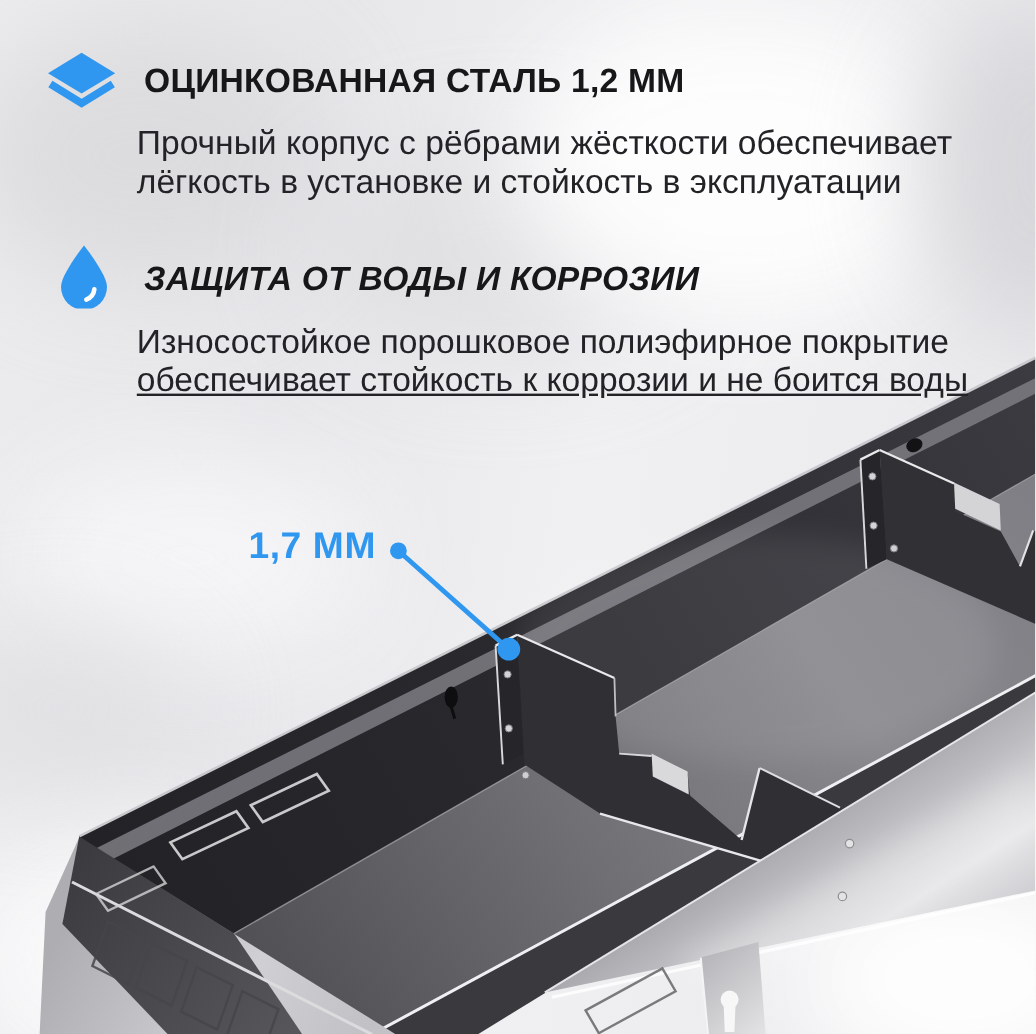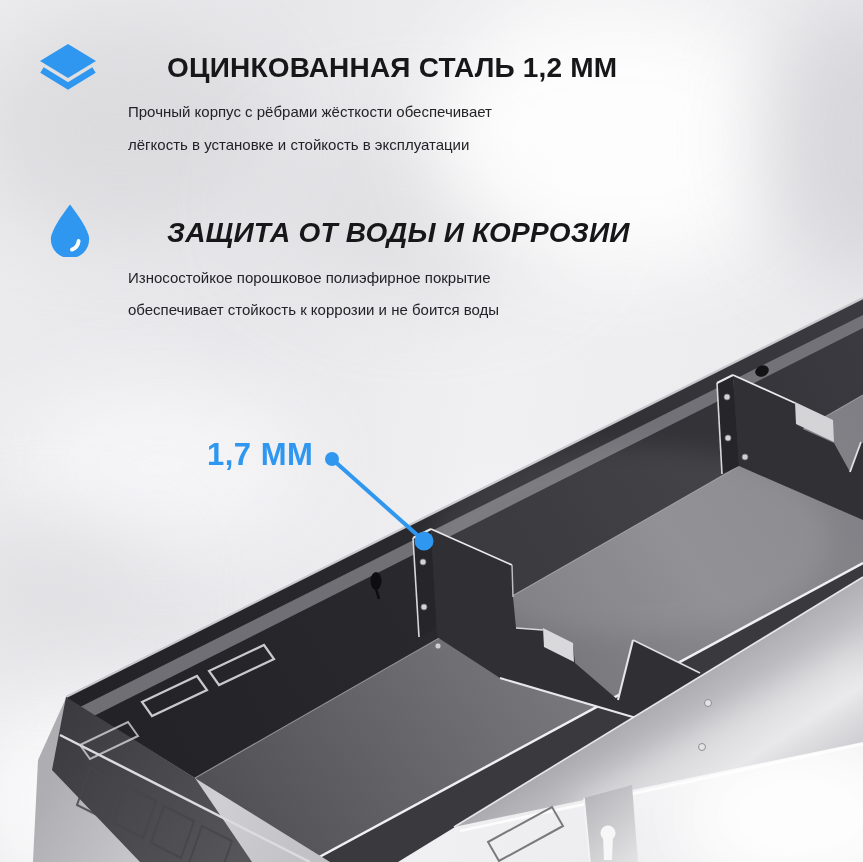--- a/index.html
+++ b/index.html
@@ -15,28 +15,28 @@
   .b4{left:760px;top:0px;width:220px;height:280px;background:#d3d3d7;opacity:.8;}
   .b5{left:10px;top:380px;width:300px;height:170px;background:#f7f7f9;opacity:.9;}
   .b6{left:-40px;top:690px;width:300px;height:220px;background:#fbfbfc;opacity:.9;}
   .b7{left:660px;top:720px;width:280px;height:190px;background:#ffffff;opacity:.95;}
   .b8{left:-60px;top:520px;width:220px;height:140px;background:#dcdcdf;opacity:.6;}
 
   .product-svg{position:absolute;left:0;top:0;width:863px;height:862px;}
 
   .feature-title{
     position:absolute;left:120px;font-size:28px;font-weight:700;color:#17171a;
-    letter-spacing:.2px;white-space:nowrap;margin-left:47px;
+    letter-spacing:.2px;white-space:nowrap;
   }
   .feature-line{
-    position:absolute;left:128px;font-size:15px;font-weight:400;color:#232327;
+    position:absolute;left:114px;font-size:28px;font-weight:400;color:#232327;
     white-space:nowrap;
   }
   .ft1{top:52px;} .fl1a{top:103px;} .fl1b{top:136px;}
-  .ft2{top:217px;font-style:italic;} .fl2a{top:269px;} .fl2b{top:301px;}
+  .ft2{top:217px;font-style:italic;} .fl2a{top:269px;} .fl2b{top:301px;text-decoration:underline;}
   .icon-box{position:absolute;}
   .ib1{left:38px;top:40px;width:60px;height:52px;}
   .ib2{left:47px;top:202px;width:46px;height:55px;}
 
   .callout-label{position:absolute;left:207px;top:399px;font-size:26px;color:#17171a;white-space:nowrap;}
   .callout-value{position:absolute;left:207px;top:437px;font-size:31px;font-weight:700;color:var(--accent,#2f97ef);white-space:nowrap;letter-spacing:.5px;}
 </style>
 </head>
 <body>
 

